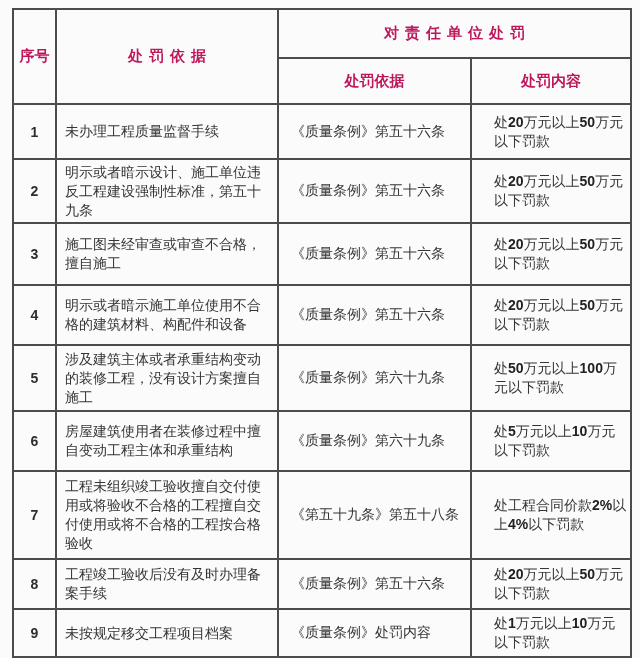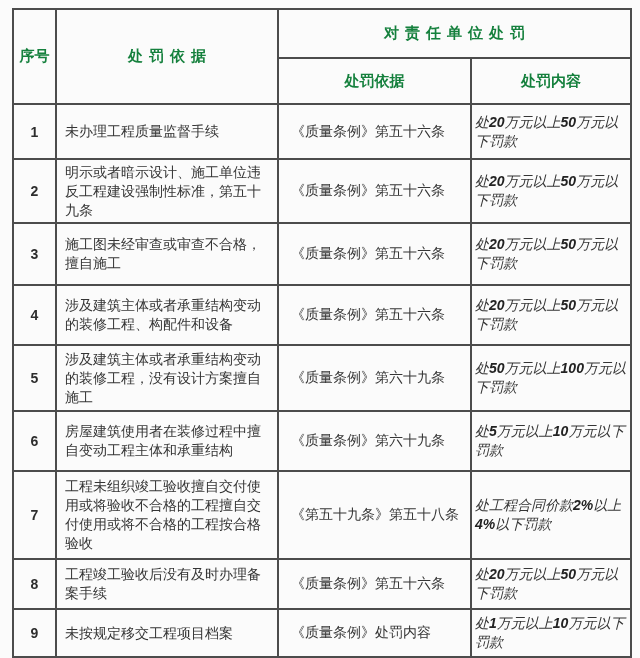--- a/index.html
+++ b/index.html
@@ -24,21 +24,21 @@
     background: #fbfbfb;
   }
   th, td {
     border: 2px solid #4c4c4c;
     vertical-align: middle;
     box-sizing: border-box;
   }
   th {
     font-weight: bold;
     font-size: 15px;
-    color: #15803d;
+    color: #be185d;
     text-align: center;
     padding: 2px;
   }
   th.spaced {
     letter-spacing: 6px;
     text-indent: 6px;
   }
   td.cell-index {
     text-align: center;
     font-weight: bold;
@@ -53,23 +53,22 @@
   }
   td.cell-basis {
     font-size: 14px;
     padding: 2px 4px 2px 12px;
     text-align: left;
     font-family: Liberation Mono, monospace;
   }
   td.cell-content {
     font-size: 14px;
     line-height: 19px;
-    padding: 2px 3px 2px 3px;
+    padding: 2px 3px 2px 22px;
     text-align: left;
-    font-style: italic;
   }
   td.cell-content b {
     font-weight: bold;
     color: #222;
   }
   tr.header-row-top { height: 49px; }
   tr.header-row-sub { height: 46px; }
 </style>
 </head>
 <body>
@@ -107,21 +106,21 @@
           <td class="cell-content">处<b>20</b>万元以上<b>50</b>万元以下罚款</td>
         </tr>
         <tr style="height: 62px;">
           <td class="cell-index">3</td>
           <td class="cell-item">施工图未经审查或审查不合格，擅自施工</td>
           <td class="cell-basis">《质量条例》第五十六条</td>
           <td class="cell-content">处<b>20</b>万元以上<b>50</b>万元以下罚款</td>
         </tr>
         <tr style="height: 60px;">
           <td class="cell-index">4</td>
-          <td class="cell-item">涉及建筑主体或者承重结构变动的装修工程、构配件和设备</td>
+          <td class="cell-item">明示或者暗示施工单位使用不合格的建筑材料、构配件和设备</td>
           <td class="cell-basis">《质量条例》第五十六条</td>
           <td class="cell-content">处<b>20</b>万元以上<b>50</b>万元以下罚款</td>
         </tr>
         <tr style="height: 66px;">
           <td class="cell-index">5</td>
           <td class="cell-item">涉及建筑主体或者承重结构变动的装修工程，没有设计方案擅自施工</td>
           <td class="cell-basis">《质量条例》第六十九条</td>
           <td class="cell-content">处<b>50</b>万元以上<b>100</b>万元以下罚款</td>
         </tr>
         <tr style="height: 60px;">

